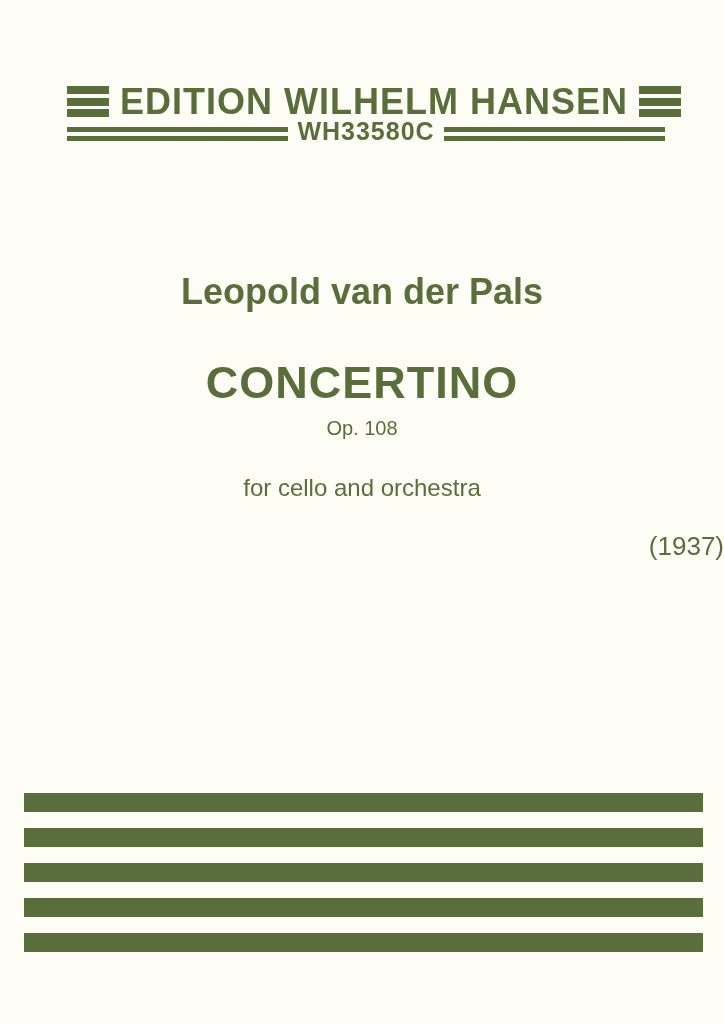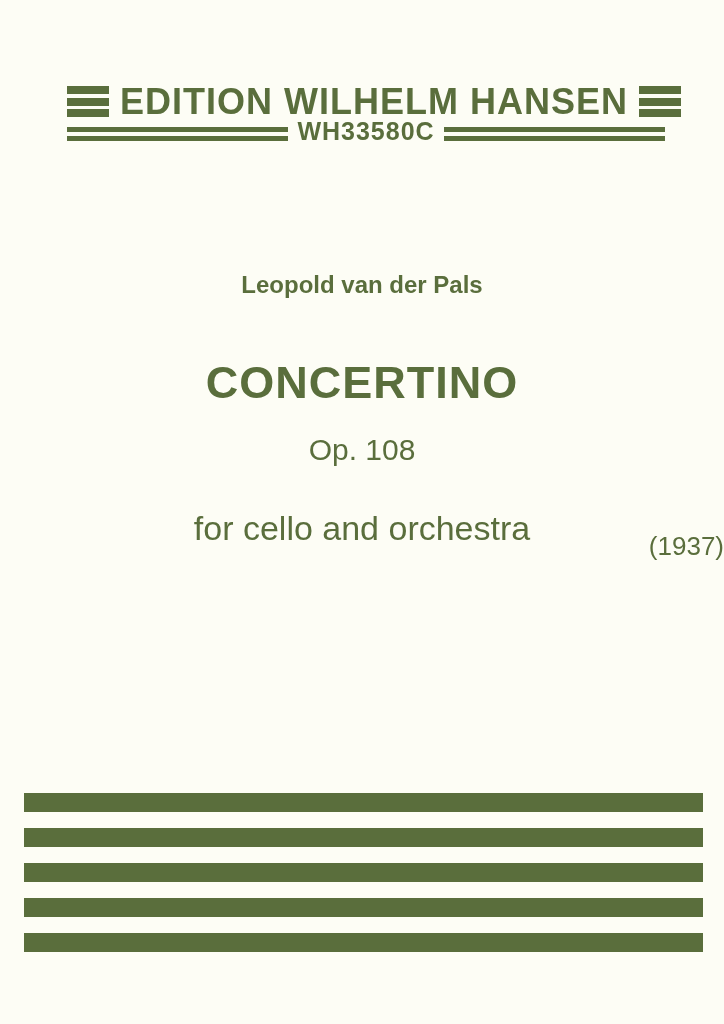--- a/index.html
+++ b/index.html
@@ -51,24 +51,24 @@
     font-weight: 700;
     font-size: 25px;
     line-height: 19px;
     padding: 0 9px;
     letter-spacing: 1px;
     white-space: nowrap;
   }
 
   
   .cline { position: absolute; left: 0; right: 0; text-align: center; }
-  .composer   { top: 271px; font-size: 24px; font-weight: 700; }
+  .composer   { top: 271px; font-size: 36px; font-weight: 700; }
   .work-title { top: 345px; font-size: 45px; font-weight: 700; letter-spacing: 1px; margin: 12px; }
-  .opus       { top: 433px; font-size: 30px; }
-  .subtitle   { top: 474px; font-size: 34px; margin-top: 35px; }
+  .opus       { top: 417px; font-size: 20px; }
+  .subtitle   { top: 474px; font-size: 24px; }
   .year       { top: 531px; font-size: 26px; text-align: right; }
 
   
   .footer-label { top: 760px; font-size: 25px; }
   .footer-bars {
     position: absolute;
     left: 24px;
     top: 793px;
     width: 679px;
     display: flex;

